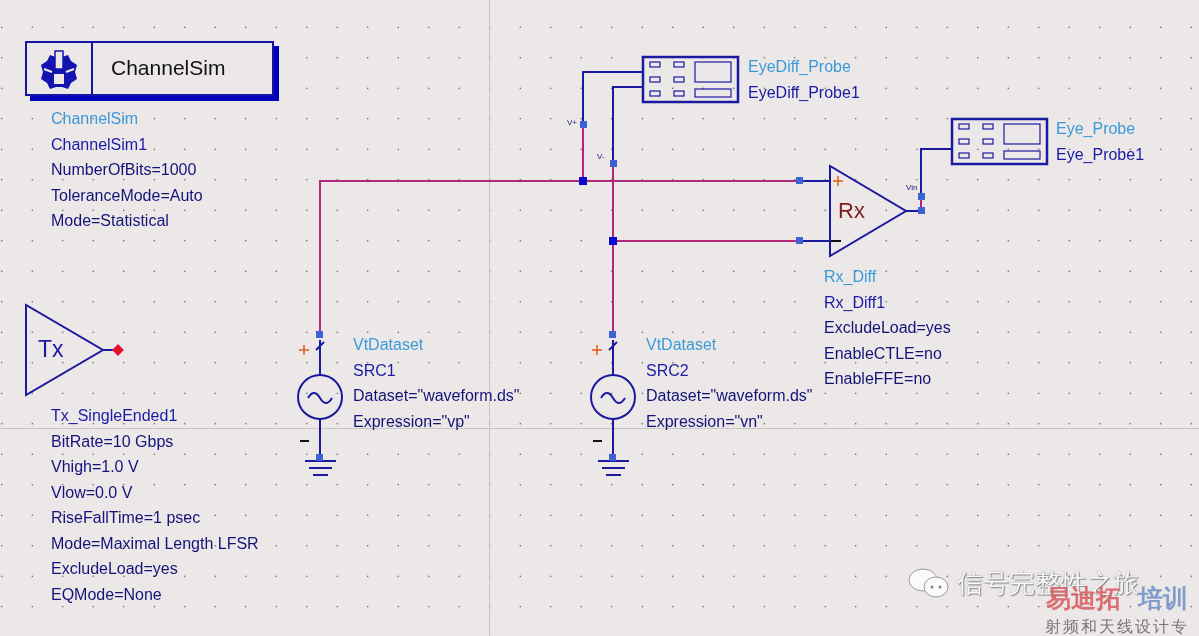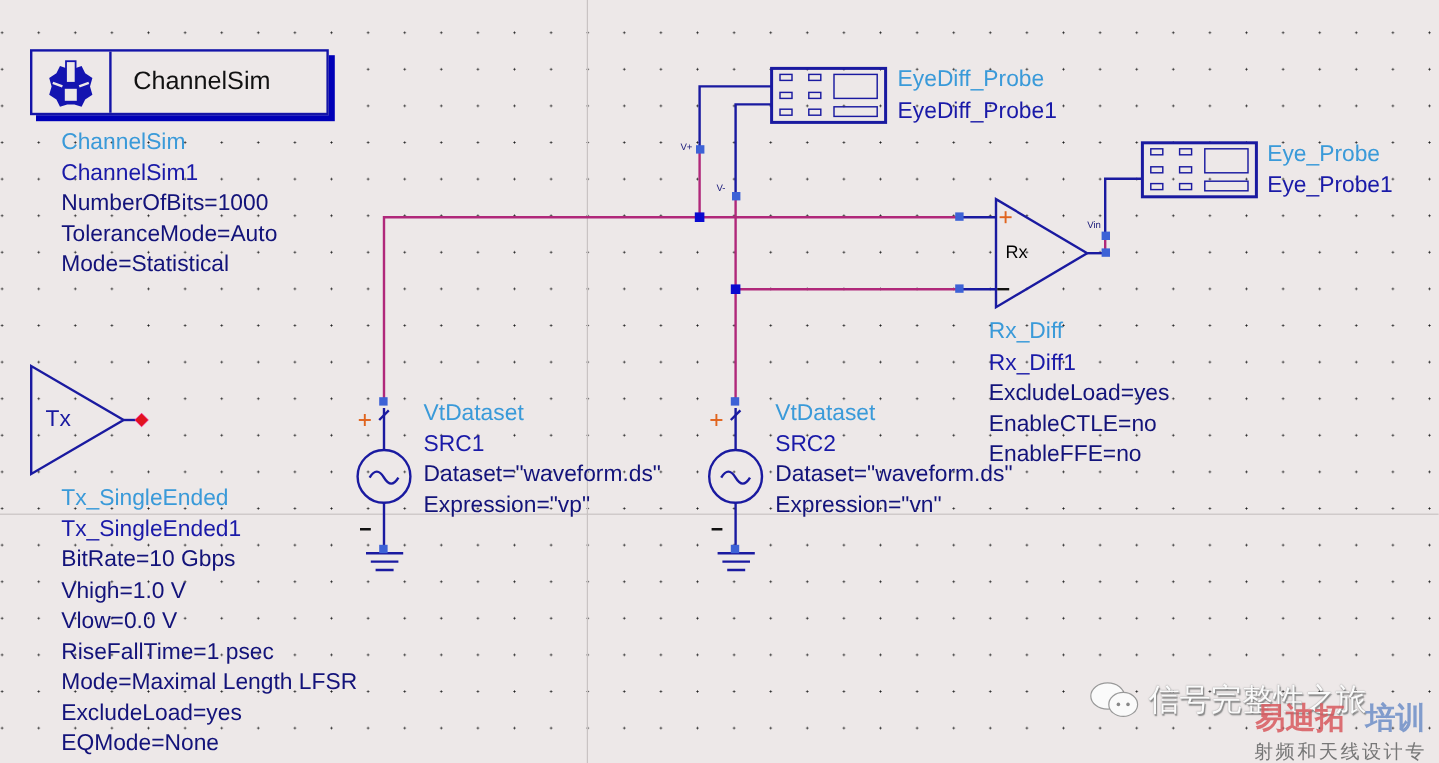--- a/index.html
+++ b/index.html
@@ -3,21 +3,21 @@
 <meta charset="utf-8">
 <style>
   html,body{margin:0;padding:0;}
   body{width:1199px;height:636px;overflow:hidden;background:#ede8e8;position:relative;font-family:"Liberation Sans",sans-serif;}
   #canvas{position:absolute;left:0;top:0;width:1199px;height:636px;
     background-image:radial-gradient(circle,#222 0.7px,transparent 1px);
     background-size:30.5px 30.5px;background-position:17px 12px;}
   .vline{position:absolute;left:489px;top:0;width:1px;height:636px;background:#c9c3c3;}
   .hline{position:absolute;left:0;top:428px;width:1199px;height:1px;background:#c9c3c3;}
   svg.schem{position:absolute;left:0;top:0;}
-  .txt{position:absolute;font-size:19px;line-height:25.5px;white-space:nowrap;color:#13137a;}
+  .txt{position:absolute;font-size:16px;line-height:25.5px;white-space:nowrap;color:#13137a;}
   .txt .type{color:#3a9ad9;}
   .txt .inst{color:#1a1aa8;}
   .lbl{position:absolute;font-size:8px;color:#1a1a7a;}
   .cs-box{position:absolute;left:25px;top:41px;width:245px;height:51px;border:2px solid #1414a8;background:#ede8e8;box-shadow:5px 5px 0 #0000b8;}
   .cs-box .iconcell{position:absolute;left:0;top:0;width:64px;height:51px;border-right:2px solid #1414a8;}
   .cs-box .title{position:absolute;left:84px;top:13px;font-size:21px;color:#111;}
   .wm{position:absolute;font-size:26px;color:#fafafa;text-shadow:0 0 1px #777,1px 1px 1px #888;}
   .wm2{position:absolute;font-size:25px;font-weight:bold;}
   .wm3{position:absolute;font-size:16px;color:#777;font-family:"DejaVu Serif",serif;letter-spacing:2px;}
 </style>
@@ -156,23 +156,22 @@
 </div>
 
 <div class="txt" style="left:51px;top:106px;">
   <div class="type">ChannelSim</div>
   <div class="inst">ChannelSim1</div>
   <div>NumberOfBits=1000</div>
   <div>ToleranceMode=Auto</div>
   <div>Mode=Statistical</div>
 </div>
 
-<div class="txt" style="left:38px;top:337px;font-size:19px;color:#1a1aa0;">Tx</div>
+<div class="txt" style="left:38px;top:337px;font-size:23px;color:#1a1aa0;">Tx</div>
 <div class="txt" style="left:51px;top:403px;">
-  <div class="type">Tx_SingleEnded</div>
   <div class="inst">Tx_SingleEnded1</div>
   <div>BitRate=10 Gbps</div>
   <div>Vhigh=1.0 V</div>
   <div>Vlow=0.0 V</div>
   <div>RiseFallTime=1 psec</div>
   <div>Mode=Maximal Length LFSR</div>
   <div>ExcludeLoad=yes</div>
   <div>EQMode=None</div>
 </div>
 
@@ -183,21 +182,21 @@
   <div>Expression="vp"</div>
 </div>
 
 <div class="txt" style="left:646px;top:332px;">
   <div class="type">VtDataset</div>
   <div class="inst">SRC2</div>
   <div>Dataset="waveform.ds"</div>
   <div>Expression="vn"</div>
 </div>
 
-<div class="txt" style="left:838px;top:198px;font-size:15px;color:#000000;">Rx</div>
+<div class="txt" style="left:838px;top:198px;font-size:22px;color:#7f1d1d;">Rx</div>
 <div class="txt" style="left:824px;top:264px;">
   <div class="type">Rx_Diff</div>
   <div class="inst">Rx_Diff1</div>
   <div>ExcludeLoad=yes</div>
   <div>EnableCTLE=no</div>
   <div>EnableFFE=no</div>
 </div>
 
 <div class="txt" style="left:748px;top:54px;">
   <div class="type">EyeDiff_Probe</div>

